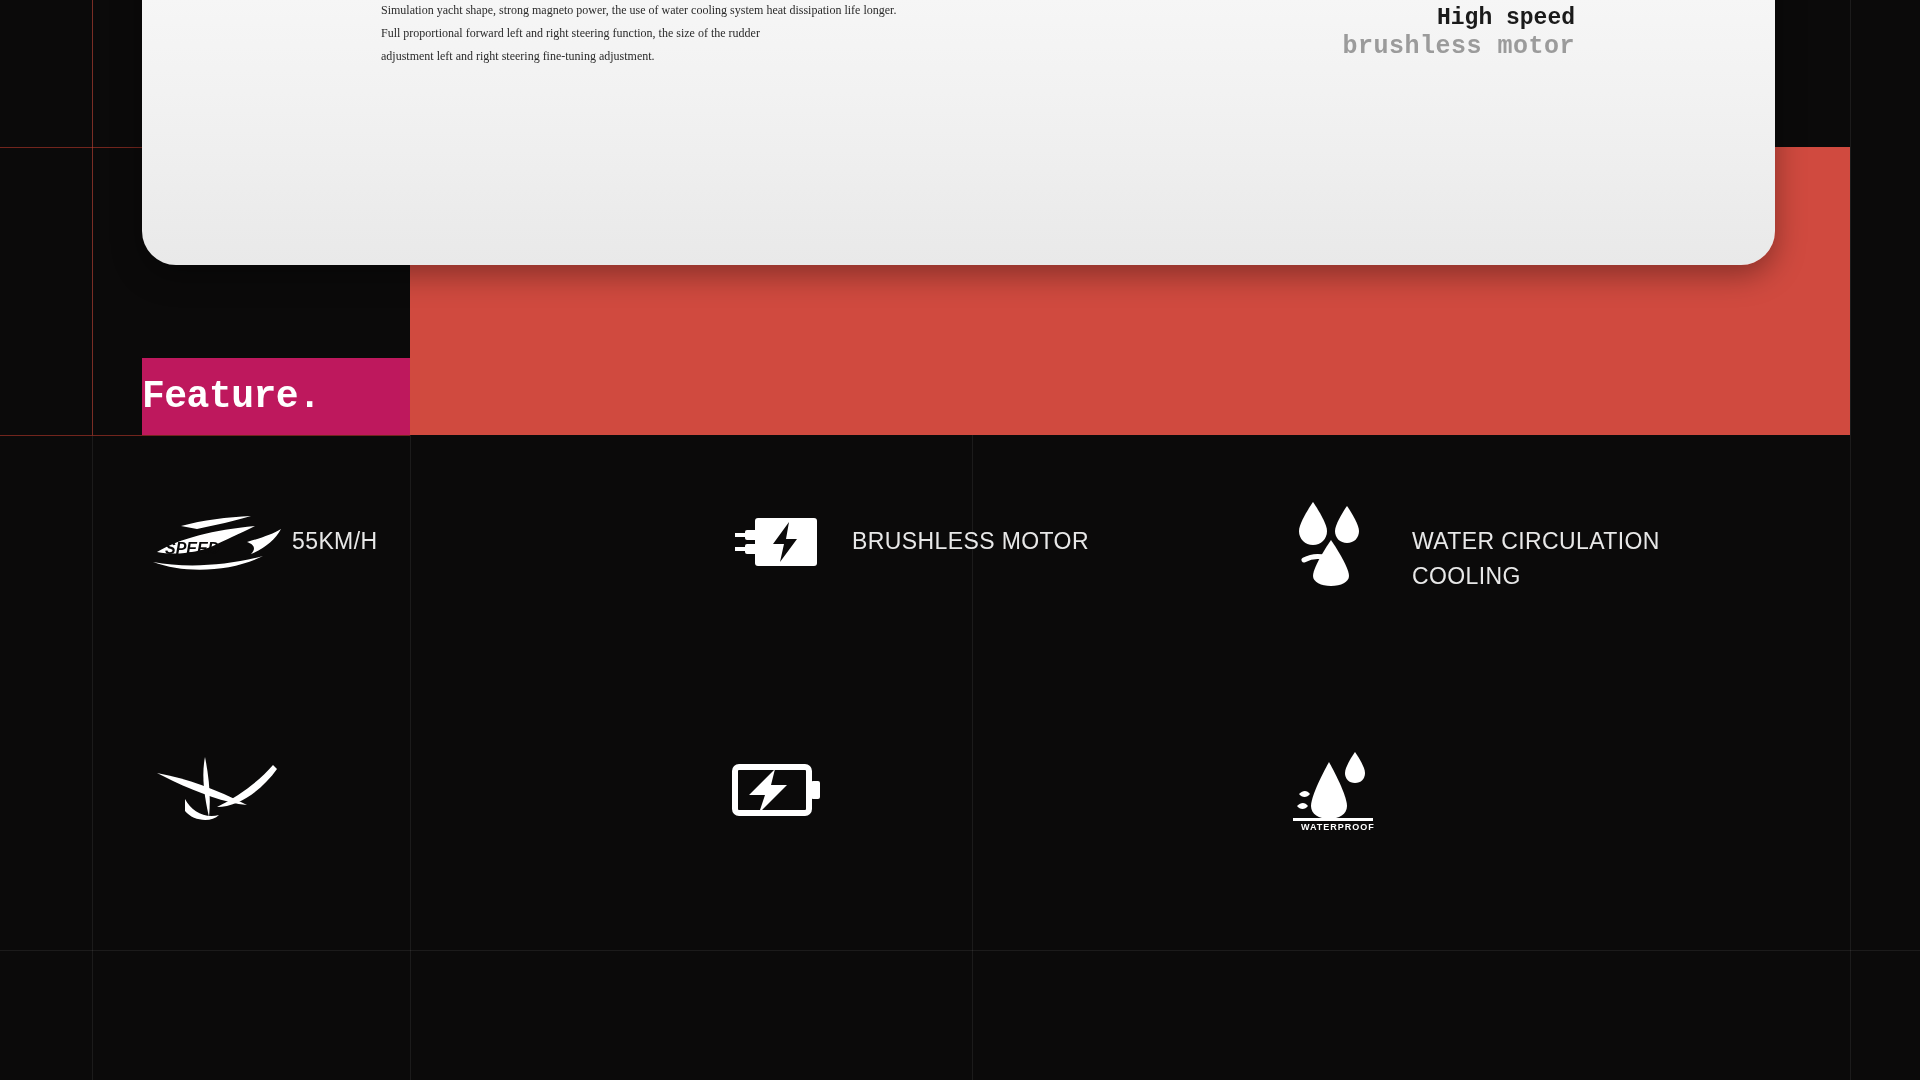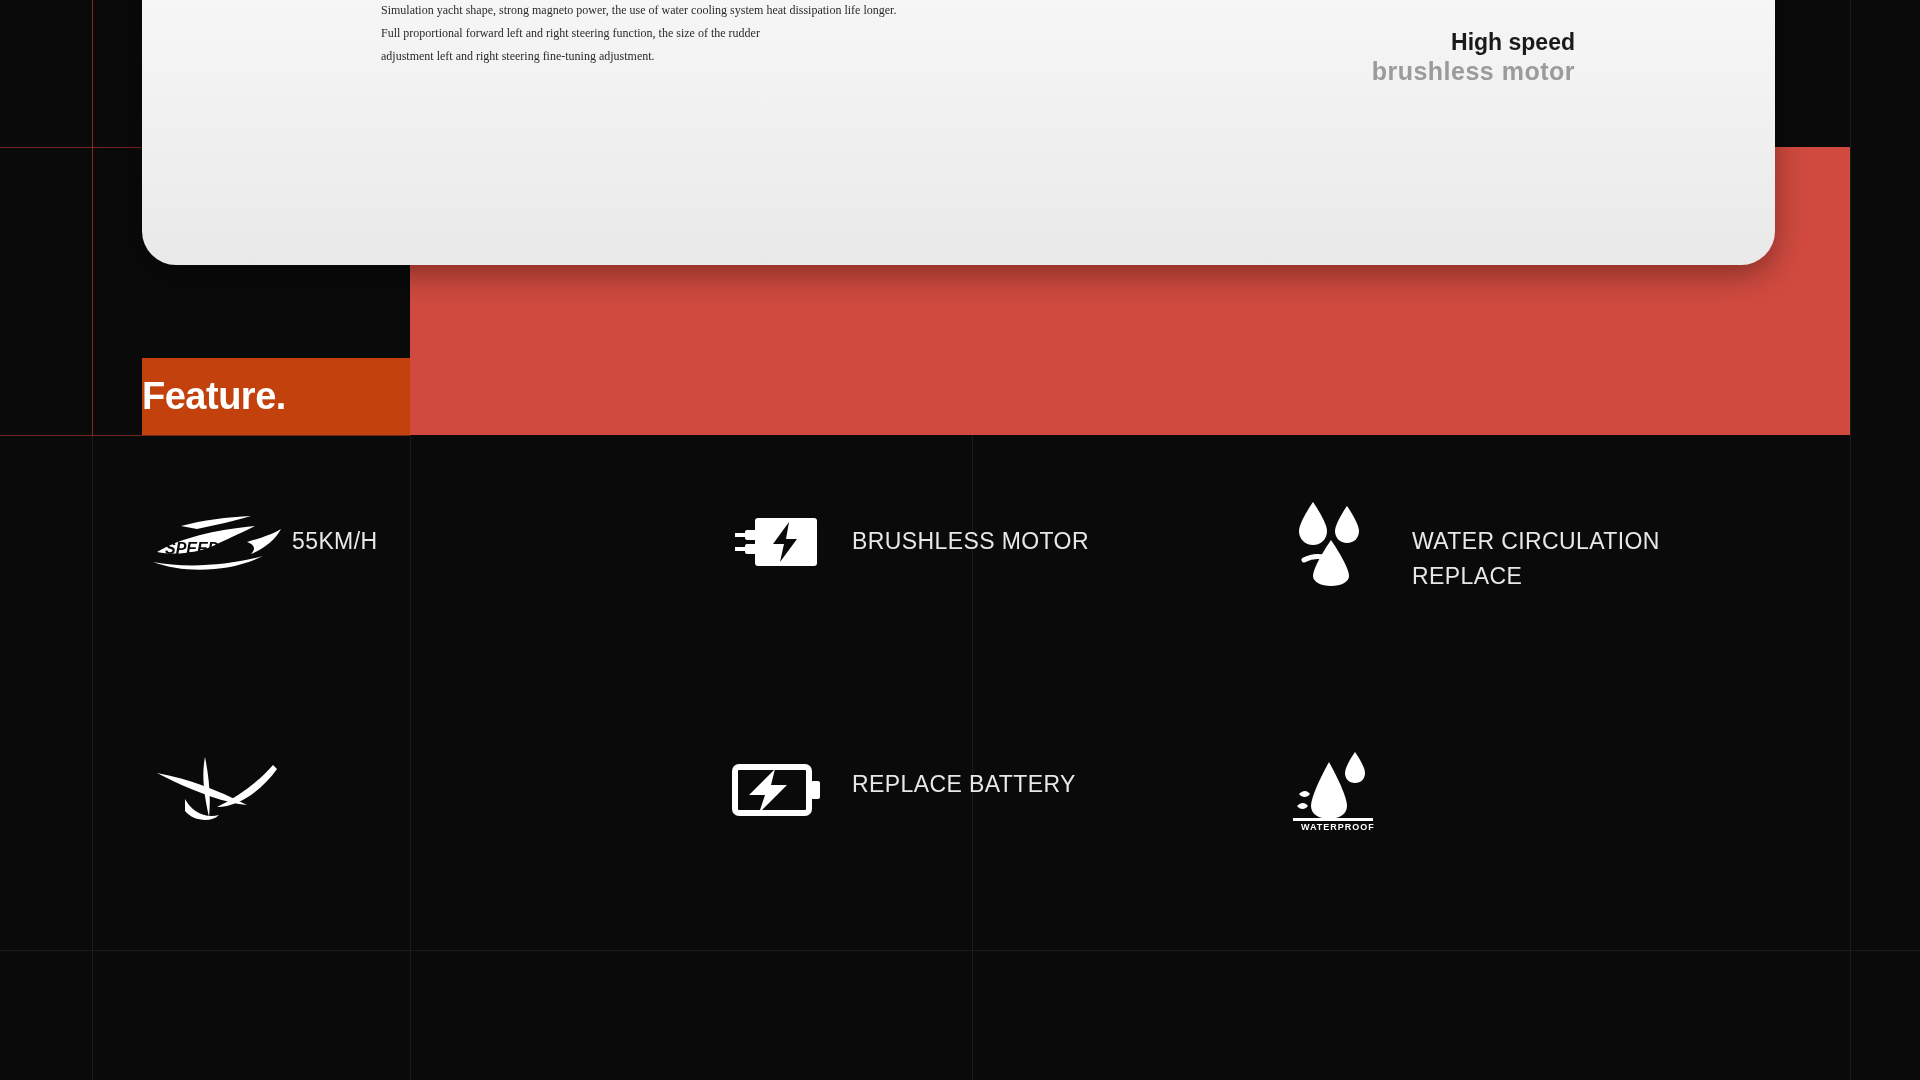--- a/index.html
+++ b/index.html
@@ -82,23 +82,23 @@
     top: 119px;
     width: 900px;
     font-family: "Liberation Serif", serif;
     font-size: 12px;
     line-height: 23px;
     color: #2a2a2a;
   }
   .hero-badge {
     position: absolute;
     right: 200px;
-    top: 148px;
+    top: 124px;
     text-align: right;
-    font-family: Liberation Sans, sans-serif;
+    font-family: Liberation Mono, monospace;
   }
   .hero-badge .line1 {
     color: #1a1a1a;
     font-size: 23px;
     font-weight: bold;
     line-height: 28px;
   }
   .hero-badge .line2 {
     color: #9b9b9b;
     font-size: 25px;
@@ -107,28 +107,28 @@
     letter-spacing: 0.5px;
   }
 
   
   .feature-heading {
     position: absolute;
     left: 142px;
     top: 358px;
     width: 268px;
     height: 77px;
-    background: #c2410c;
+    background: #be185d;
     color: #ffffff;
     font-size: 38px;
     font-weight: bold;
     letter-spacing: -0.5px;
     display: flex;
     align-items: center;
-    font-family: Liberation Sans, sans-serif;
+    font-family: Liberation Mono, monospace;
   }
 
   
   .features {
     position: absolute;
     left: 142px;
     top: 500px;
     width: 1640px;
     display: grid;
     grid-template-columns: 560px 560px 520px;
@@ -223,21 +223,21 @@
   <div class="feature-item r1">
     <div class="feature-icon">
       <svg width="92" height="86" viewBox="0 0 92 86" aria-hidden="true">
         <path d="M22 2 C22 2 8 22 8 31 C8 39 14 45 22 45 C30 45 36 39 36 31 C36 22 22 2 22 2 Z" fill="#ffffff"></path>
         <path d="M56 6 C56 6 44 23 44 31 C44 38 49 43 56 43 C63 43 68 38 68 31 C68 23 56 6 56 6 Z" fill="#ffffff"></path>
         <path d="M40 40 C40 40 22 66 22 76 C22 82 30 86 40 86 C50 86 58 82 58 76 C58 66 40 40 40 40 Z" fill="#ffffff"></path>
         <path d="M13 60 C24 54 38 56 46 64" stroke="#ffffff" stroke-width="5" fill="none" stroke-linecap="round"></path>
       </svg>
     </div>
     <div class="feature-label">WATER CIRCULATION
-REPLACE</div>
+COOLING</div>
   </div>
 
   <div class="feature-item r2">
     <div class="feature-icon">
       <svg width="124" height="70" viewBox="0 0 124 70" aria-hidden="true">
         <path d="M2 18 C34 24 60 34 92 50 C70 48 44 38 18 26 Z" fill="#ffffff"></path>
         <path d="M118 10 C104 26 86 40 62 52 C84 52 108 34 122 14 Z" fill="#ffffff"></path>
         <path d="M50 2 C54 22 56 42 54 62 C50 44 46 22 50 2 Z" fill="#ffffff"></path>
         <path d="M30 44 C36 56 50 64 64 60 C56 68 38 66 30 56 Z" fill="#ffffff"></path>
       </svg>
@@ -245,21 +245,20 @@
   </div>
 
   <div class="feature-item r2">
     <div class="feature-icon">
       <svg width="92" height="58" viewBox="0 0 92 58" aria-hidden="true">
         <rect x="4" y="6" width="74" height="46" rx="4" fill="none" stroke="#ffffff" stroke-width="6"></rect>
         <rect x="80" y="20" width="9" height="18" rx="2" fill="#ffffff"></rect>
         <path d="M44 8 L18 34 L34 34 L28 52 L56 24 L40 24 Z" fill="#ffffff"></path>
       </svg>
     </div>
-    <div class="feature-label">REPLACE BATTERY</div>
   </div>
 
   <div class="feature-item r2">
     <div class="feature-icon">
       <svg width="96" height="84" viewBox="0 0 96 84" aria-hidden="true">
         <path d="M66 4 C66 4 56 18 56 25 C56 31 60 35 66 35 C72 35 76 31 76 25 C76 18 66 4 66 4 Z" fill="#ffffff"></path>
         <path d="M40 14 C40 14 22 46 22 58 C22 66 30 71 40 71 C50 71 58 66 58 58 C58 46 40 14 40 14 Z" fill="#ffffff"></path>
         <path d="M10 46 C14 42 18 42 21 46 C18 50 13 50 10 46 Z" fill="#ffffff"></path>
         <path d="M8 58 C12 54 16 54 19 58 C16 62 11 62 8 58 Z" fill="#ffffff"></path>
         <rect x="4" y="70" width="80" height="3" fill="#ffffff"></rect>

